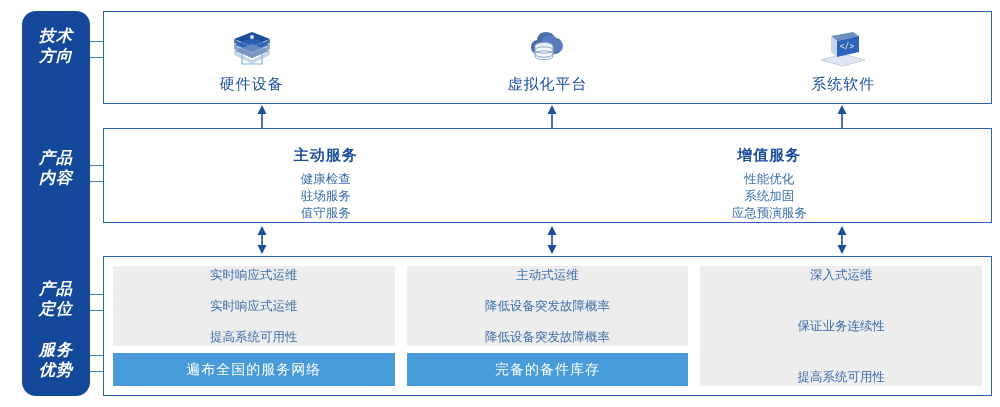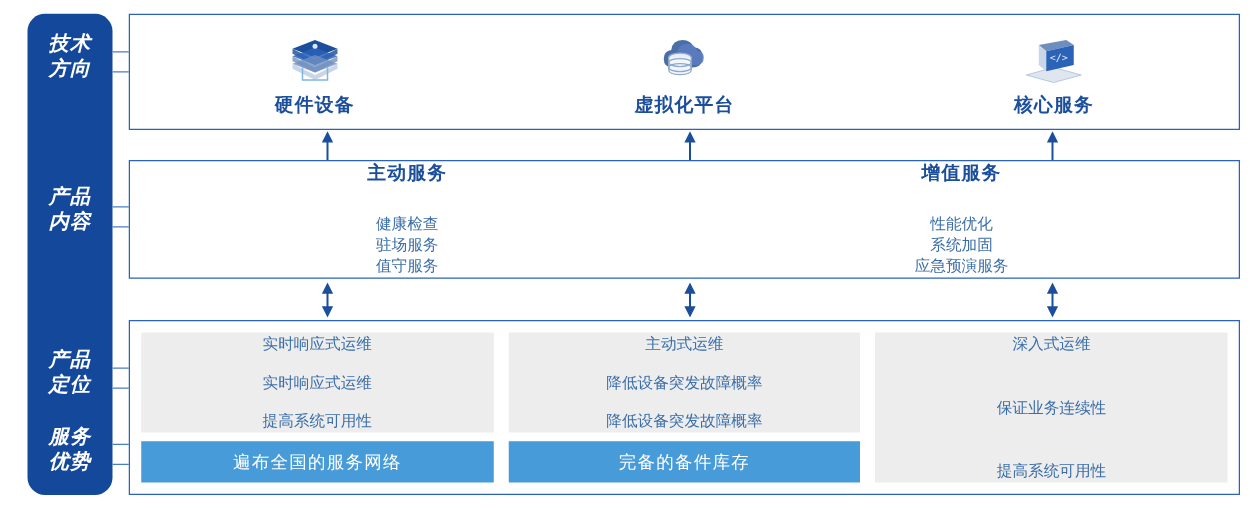--- a/index.html
+++ b/index.html
@@ -86,27 +86,27 @@
   
   .tech-col { padding-top: 2px; }
   .tech-icon {
     width: 60px;
     height: 48px;
     display: block;
   }
   .tech-title {
     margin-top: 3px;
     font-size: 15px;
-    font-weight: bold;
+    font-weight: normal;
     color: #1b4e9b;
     letter-spacing: 1px;
   }
 
   
-  .content-col { justify-content: space-between; }
+  .content-col { justify-content: flex-end; }
   .content-head {
     font-size: 15px;
     font-weight: bold;
     color: #1b4e9b;
     letter-spacing: 1px;
     margin-bottom: 6px;
   }
   .content-list {
     font-size: 12.5px;
     color: #3b6ea8;
@@ -240,21 +240,21 @@
         <span>
           <svg class="tech-icon" viewBox="0 0 60 48" xmlns="http://www.w3.org/2000/svg">
             <polygon points="30,30 52,36 30,42 8,36" fill="#dfe6f0"></polygon>
             <polygon points="30,30 52,36 30,42 8,36" fill="none" stroke="#b9c7da" stroke-width="0.8"></polygon>
             <polygon points="18,12 40,8 46,12 24,17" fill="#6f8ec0"></polygon>
             <polygon points="18,12 24,17 24,33 18,28" fill="#c9d6e8"></polygon>
             <polygon points="24,17 46,12 46,28 24,33" fill="#2a63b8"></polygon>
             <text x="34" y="25" font-size="8" fill="#e8eef7" text-anchor="middle" font-family="monospace">&lt;/&gt;</text>
           </svg>
         </span>
-        <div class="tech-title">核心服务</div>
+        <div class="tech-title">系统软件</div>
       </div>
 
     </div>
   </div>
 
   <span class="arrow" id="arrow-up-0">
     <svg width="14" height="26" viewBox="0 0 14 26">
         <line x1="7" y1="26" x2="7" y2="7" stroke="#1b4e9b" stroke-width="1.6"></line>
         <polygon points="7,0 11.5,9 2.5,9" fill="#1b4e9b"></polygon>
       </svg>

